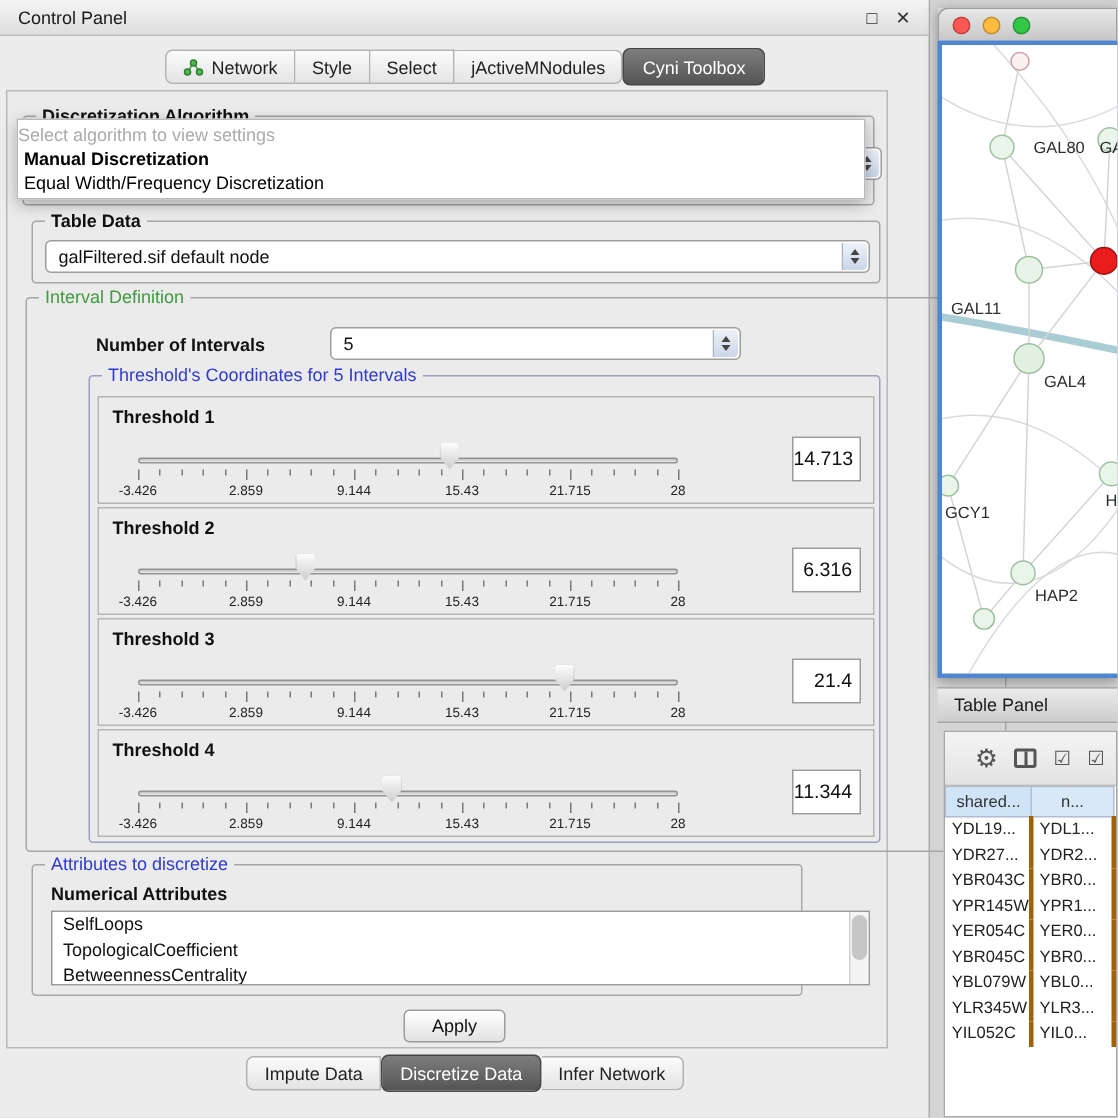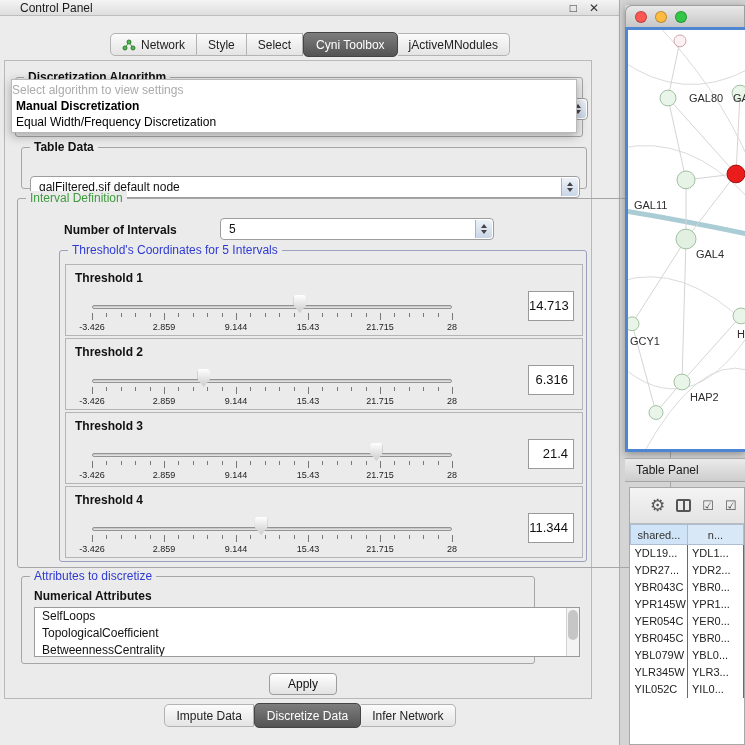--- a/index.html
+++ b/index.html
@@ -2,23 +2,23 @@
 <html><head>
 <meta charset="utf-8">
 <style>
   * { margin:0; padding:0; box-sizing:border-box; }
   html,body { width:745px; height:745px; overflow:hidden; background:#d4d4d4;
               font-family:"Liberation Sans", sans-serif; }
 
   
   #control-panel { position:absolute; left:0; top:0; width:620px; height:745px;
                    background:#ececec; border-right:1px solid #ababab; }
-  #cp-titlebar { position:absolute; left:0; top:0; width:100%; height:16px;
+  #cp-titlebar { position:absolute; left:0; top:0; width:100%; height:24px;
                  background:linear-gradient(#f4f4f4,#dedede); border-bottom:1px solid #bdbdbd;
-                 display:flex; align-items:center; padding:0 20px; font-size:12px; color:#1a1a1a; }
+                 display:flex; align-items:center; padding:0 12px; font-size:12px; color:#1a1a1a; }
   #cp-titlebar .spacer { flex:1; }
   .win-icon { font-size:12px; color:#333; margin-left:12px; }
 
   .tabbar { position:absolute; left:0; width:620px; display:flex; justify-content:center; align-items:center; }
   #top-tabbar { top:32px; }
   #bottom-tabbar { top:703px; }
   .tab { font-size:12px; padding:4px 11px; background:linear-gradient(#fbfbfb,#e4e4e4);
          border:1px solid #b3b3b3; border-left:none; color:#222; display:flex; align-items:center; gap:5px;
          white-space:nowrap; cursor:default; height:23px; }
   .tab.first { border-left:1px solid #b3b3b3; border-radius:5px 0 0 5px; }
@@ -47,21 +47,21 @@
   
   #algo-group { left:10px; top:16px; width:568px; height:60px; }
   #algo-combo { left:6px; top:20px; width:566px; height:22px; }
   #algo-dropdown { position:absolute; left:6px; top:18px; width:566px; height:54px;
                    background:#fff; border:1px solid #b9b9b9; box-shadow:0 3px 10px rgba(0,0,0,.3); z-index:50; }
   .dd-header { font-size:12px; color:#ababab; padding-top:3px; height:18px; }
   .dd-item { font-size:12px; color:#000; padding:1px 4px; height:16px; }
   .dd-item.bold { font-weight:bold; }
 
   #tabledata-group { left:16px; top:86px; width:566px; height:42px; }
-  #tabledata-combo { left:8px; top:12px; width:550px; height:22px;margin-top:16px; }
+  #tabledata-combo { left:8px; top:12px; width:550px; height:22px; }
 
   #interval-group { left:12px; top:137px; width:654px; height:370px; }
   #noi-label { position:absolute; left:46px; top:24px; font-size:12px; font-weight:bold; color:#111; }
   #noi-combo { left:202px; top:19px; width:274px; height:22px; }
 
   #thresholds-group { left:41px; top:51px; width:528px; height:312px; border-color:#9aa0c0; }
 
   .threshold-box { position:absolute; left:5px; width:518px; height:72px;
                    border:1px solid #b5b5b5; background:#ebebeb; }
   .threshold-label { position:absolute; left:9px; top:6px; font-size:12px; font-weight:bold; color:#111; }
@@ -124,21 +124,21 @@
   .tb-icon { color:#555; font-size:17px; line-height:1; }
   .cols-icon { width:15px; height:13px; border:2px solid #555; border-radius:2px; position:relative; }
   .cols-icon::after { content:''; position:absolute; left:50%; top:0; bottom:0; width:2px;
                       background:#555; transform:translateX(-50%); }
   .checkbox-icon { font-size:13px; color:#555; }
   #data-table { width:100%; border-collapse:collapse; table-layout:fixed; }
   #data-table th { height:20px; background:#cfe4f6; border:1px solid #aebdd3;
                    font-size:11px; font-weight:normal; color:#333; overflow:hidden; white-space:nowrap; }
   #data-table th.col2 { background:#d9e8f6; }
   #data-table td { height:17px; font-size:11px; color:#222; padding:0 0 0 4px;
-                   border-right:1px solid #a16207; white-space:nowrap; overflow:hidden; }
+                   border-right:3px solid #a16207; white-space:nowrap; overflow:hidden; }
 </style>
 </head>
 <body>
 
 <div id="control-panel">
 
   <div id="cp-titlebar">
     <span>Control Panel</span>
     <span class="spacer"></span>
     <span class="win-icon">□</span>
@@ -155,25 +155,25 @@
         <circle cx="11" cy="9" r="2" fill="#54b854" stroke="#2c7d2c"></circle>
       </svg>
       <span>Network</span>
     </div>
     <div class="tab">
       <span>Style</span>
     </div>
     <div class="tab">
       <span>Select</span>
     </div>
+    <div class="tab last">
+      <span>jActiveMNodules</span>
+    </div>
     <div class="tab selected">
       <span>Cyni Toolbox</span>
-    </div>
-    <div class="tab last">
-      <span>jActiveMNodules</span>
     </div>
   </div>
 
   <div id="content">
 
     <div id="algo-group" class="group">
       <span class="legend">Discretization Algorithm</span>
       <div id="algo-combo" class="combo">
         <span class="stepper">
           <span class="arr-up"></span>

